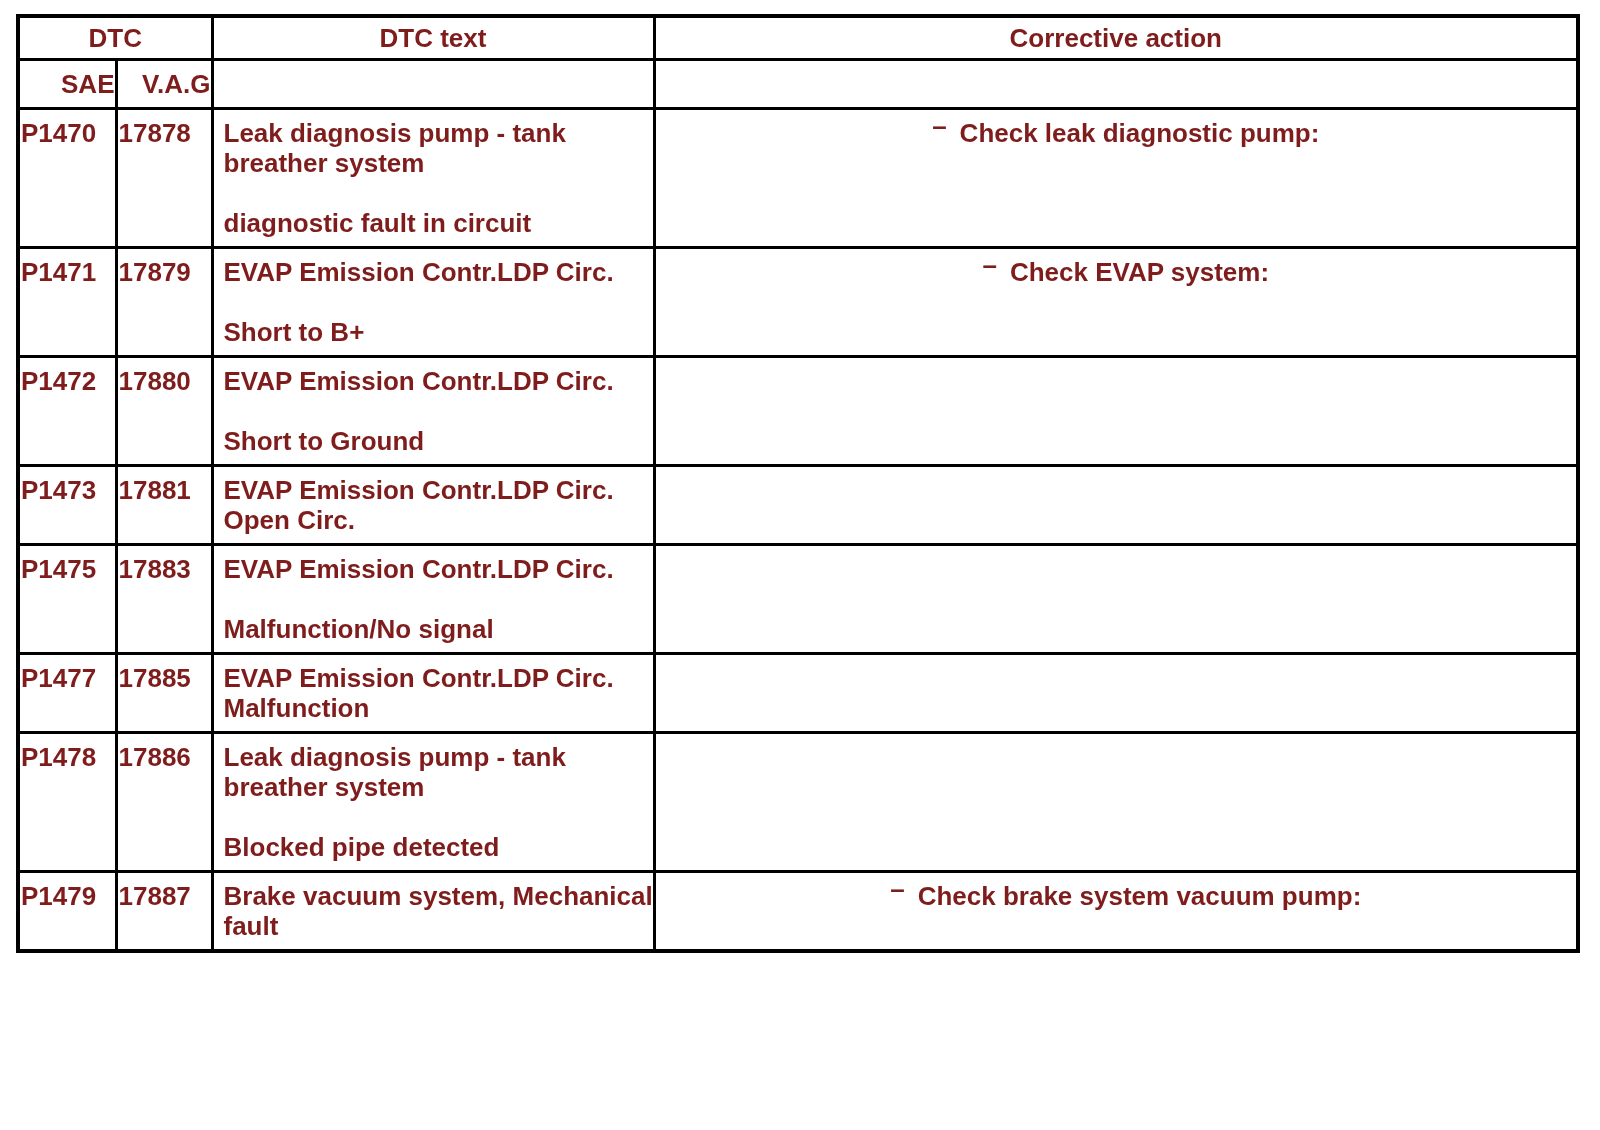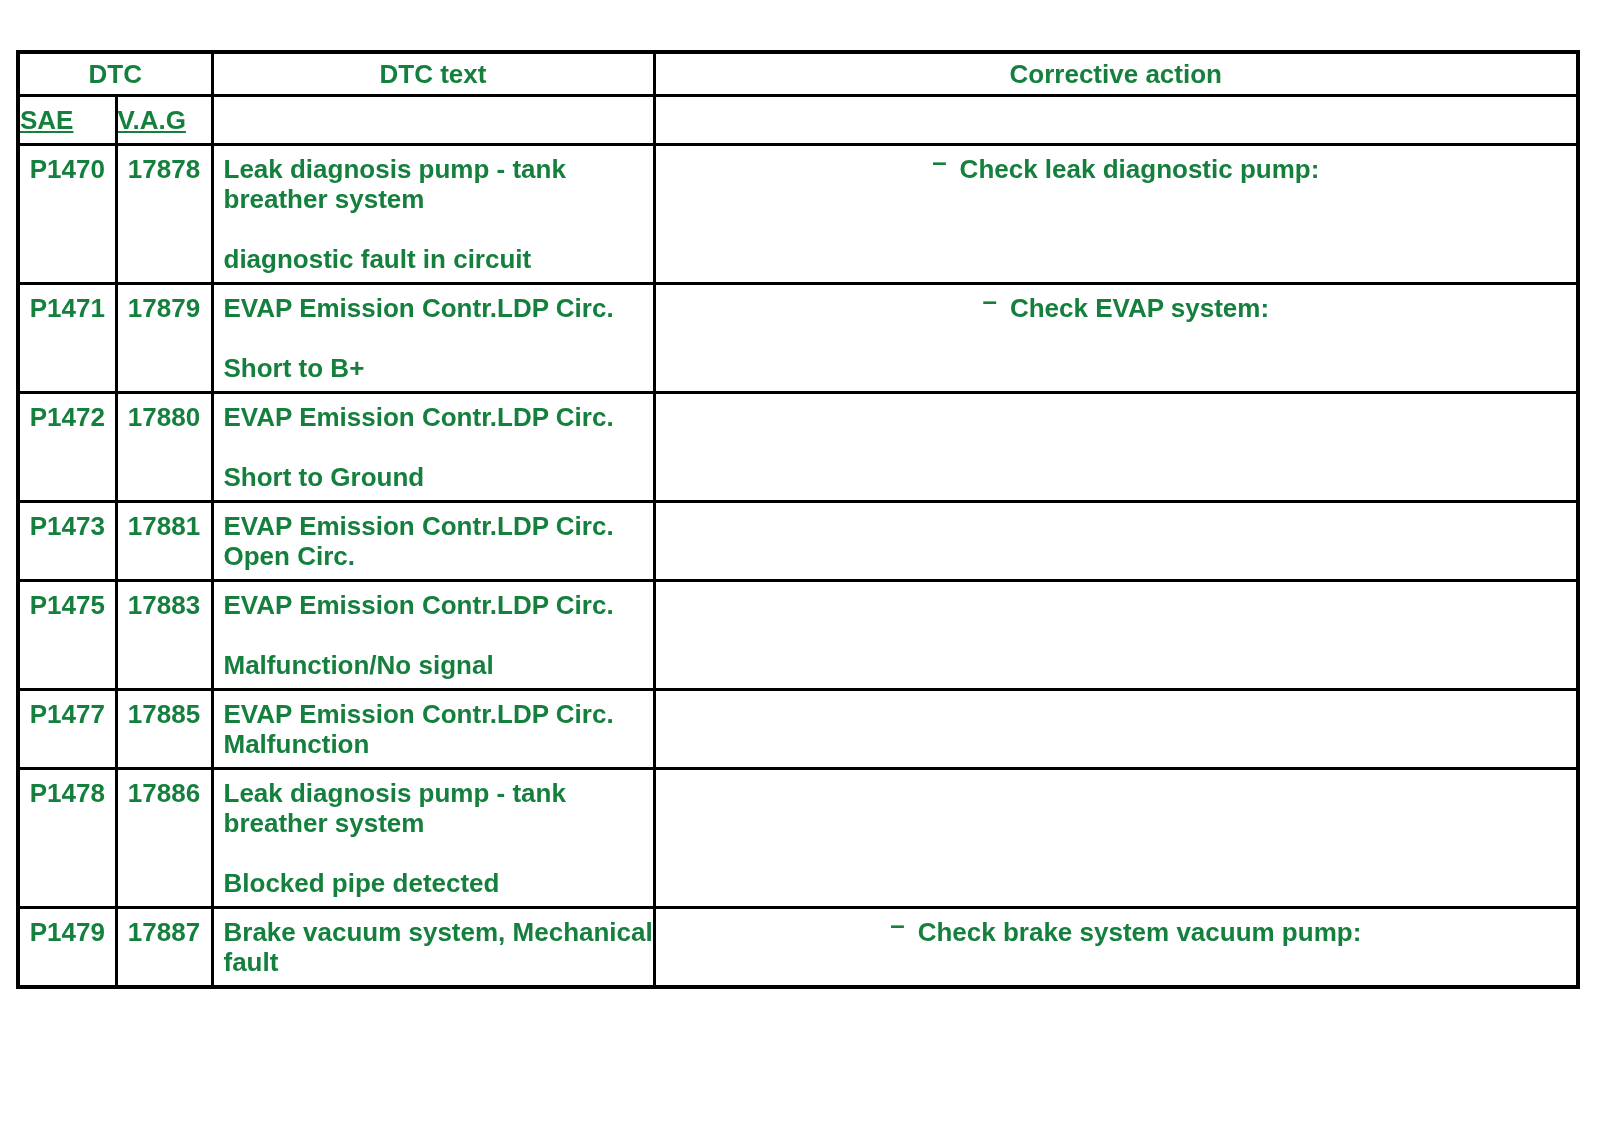--- a/index.html
+++ b/index.html
@@ -17,36 +17,34 @@
     background: #ffffff;
   }
   table.dtc-table {
     position: absolute;
     left: 16px;
     top: 14px;
     width: 1560px;
     border-collapse: collapse;
     table-layout: fixed;
     border: 4px solid #000000;
-    color: #15803d;
+    color: #7f1d1d;
     font-weight: bold;
     font-size: 26px;
     line-height: 30px;
-    margin-top: 36px;
   }
   table.dtc-table td, table.dtc-table th {
     border: 3px solid #000000;
     background: #ffffff;
     vertical-align: top;
     overflow: hidden;
   }
   tr.hrow1 th { height: 40px; vertical-align: middle; text-align: center; padding: 0; }
-  tr.hrow2 th { height: 46px; vertical-align: middle; text-align: left; padding: 0; text-decoration: underline; }
+  tr.hrow2 th { height: 46px; vertical-align: middle; text-align: right; padding: 0; }
   td.code-cell {
-    text-align: center;
     padding-top: 8px;
     padding-bottom: 24px;
   }
   td.dtc-text-cell {
     padding: 8px 10px 8px 10px;
     text-align: left;
   }
   td.action-cell {
     padding: 8px 10px 8px 30px;
     text-align: center;

